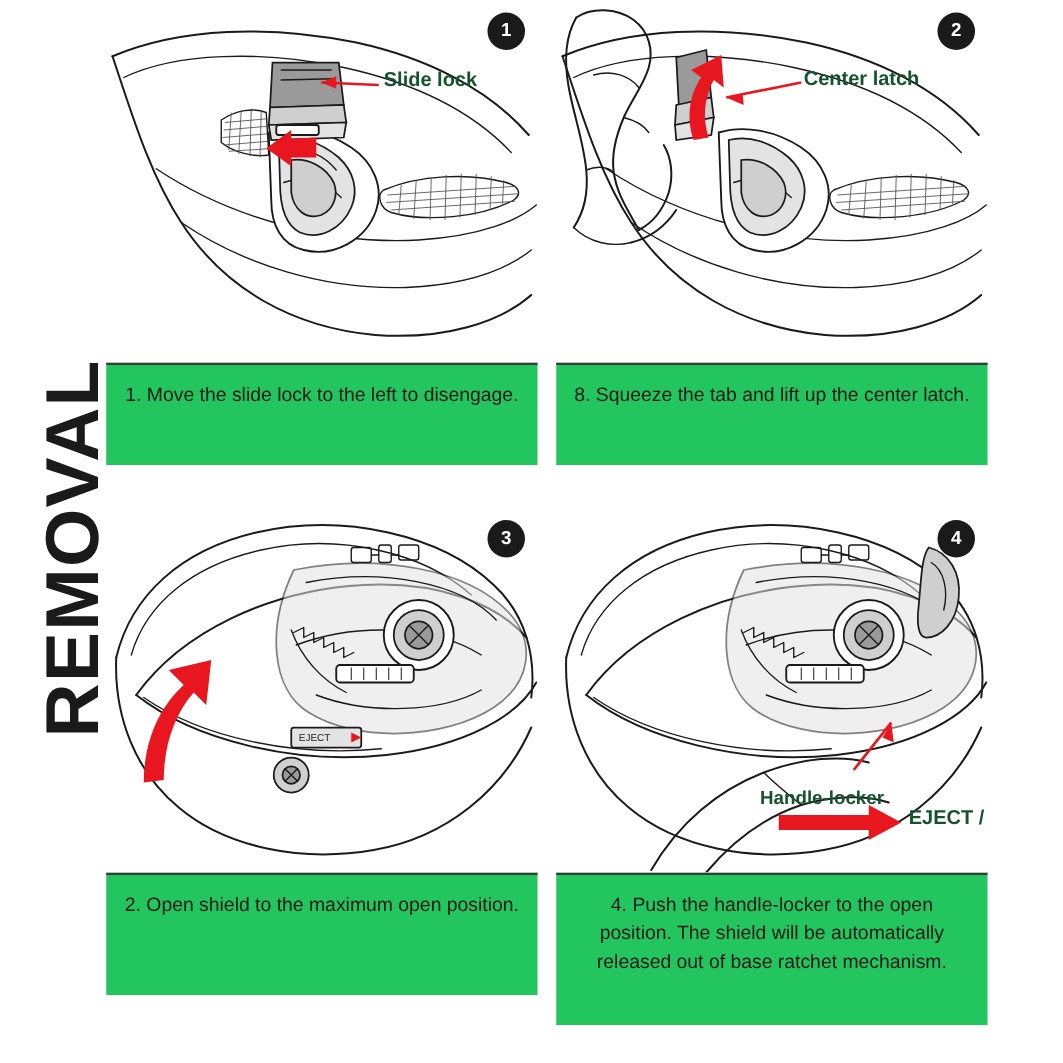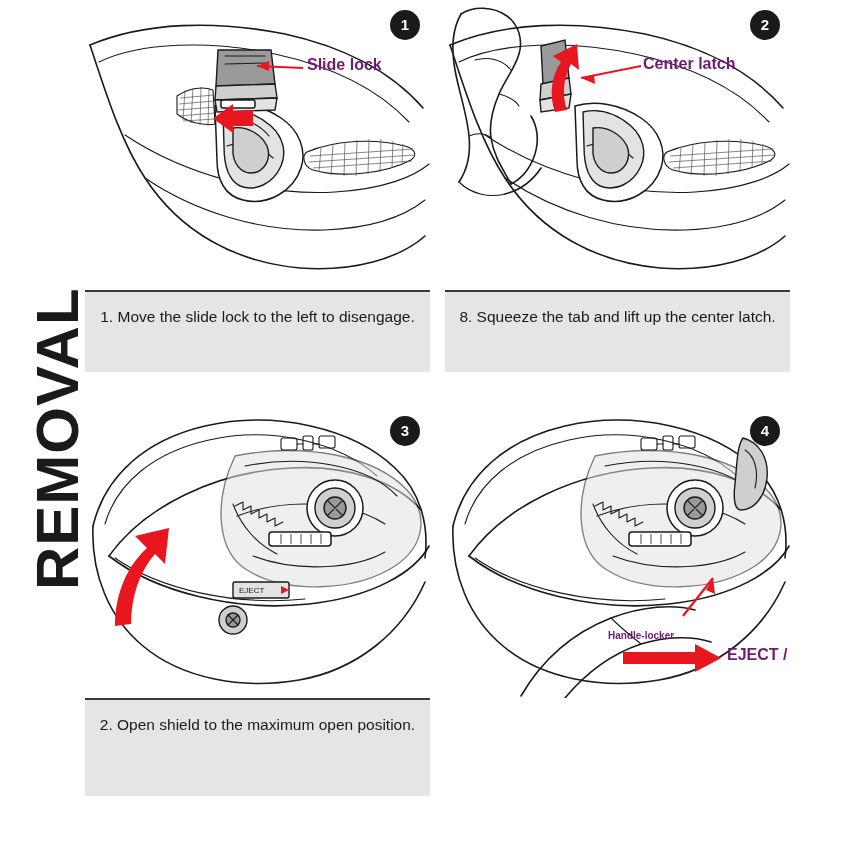--- a/index.html
+++ b/index.html
@@ -40,21 +40,21 @@
     position: absolute;
     width: 345px;
   }
   .panel-img {
     position: relative;
     width: 345px;
     background: #ffffff;
     overflow: hidden;
   }
   .panel-caption {
-    background: #e5e5e5;
+    background: #22c55e;
     border-top: 2px solid #3a3a3a;
     padding: 14px 14px 14px 14px;
     font-size: 15.5px;
     color: #1a1a1a;
     text-align: center;
     line-height: 1.45;
   }
   
   .step-badge {
     position: absolute;
@@ -65,27 +65,27 @@
     color: #ffffff;
     font-size: 15px;
     font-weight: bold;
     text-align: center;
     line-height: 30px;
     right: 10px;
     top: 10px;
   }
   .callout {
     position: absolute;
-    color: #701a75;
+    color: #14532d;
     font-weight: bold;
     font-size: 16px;
     white-space: nowrap;
   }
   .callout.small {
-    font-size: 10px;
+    font-size: 15px;
   }
   svg { display: block; }
   .lk { fill: none; stroke: #1a1a1a; stroke-width: 1.6; stroke-linecap: round; stroke-linejoin: round; }
   .lk-thin { fill: none; stroke: #1a1a1a; stroke-width: 1.1; stroke-linecap: round; stroke-linejoin: round; }
   .fill-lgray { fill: #e3e3e3; stroke: #1a1a1a; stroke-width: 1.4; }
   .fill-mgray { fill: #cfcfcf; stroke: #1a1a1a; stroke-width: 1.4; }
   .fill-dgray { fill: #9a9a9a; stroke: #1a1a1a; stroke-width: 1.4; }
   .fill-white { fill: #ffffff; stroke: #1a1a1a; stroke-width: 1.5; }
   .red { fill: #e8171f; }
   .redstroke { fill: none; stroke: #e8171f; stroke-width: 2.2; }
@@ -368,15 +368,16 @@
         <path class="red" d="M268 172 L 261 184 L 270 188 Z"></path>
 
         <g>
           <path class="red" d="M178 246 L 250 246 L 250 238 L 276 252 L 250 266 L 250 258 L 178 258 Z"></path>
         </g>
       </svg>
       <div class="callout small" style="left:163px; top:224px;">Handle-locker</div>
       <div class="callout" style="left:282px; top:240px;">EJECT /</div>
       <div class="step-badge">4</div>
     </div>
+    <div class="panel-caption" style="height:92px;">4. Push the handle-locker to the open position. The shield will be automatically released out of base ratchet mechanism.</div>
   </div>
 
 </div>
 
 </body></html>

